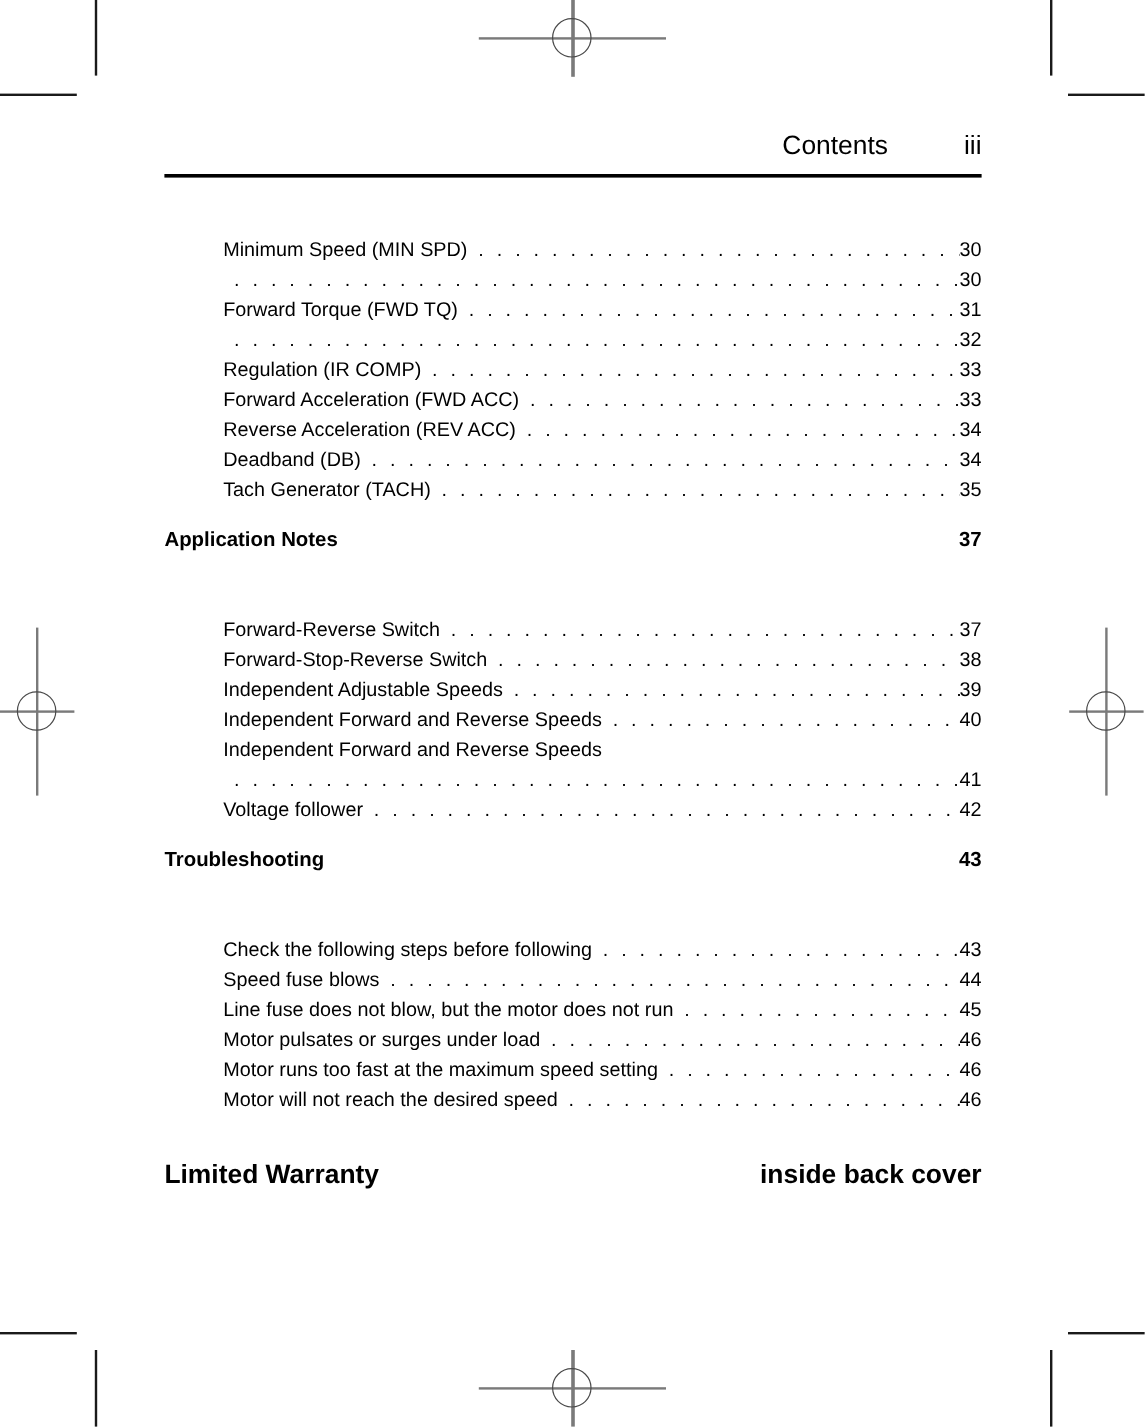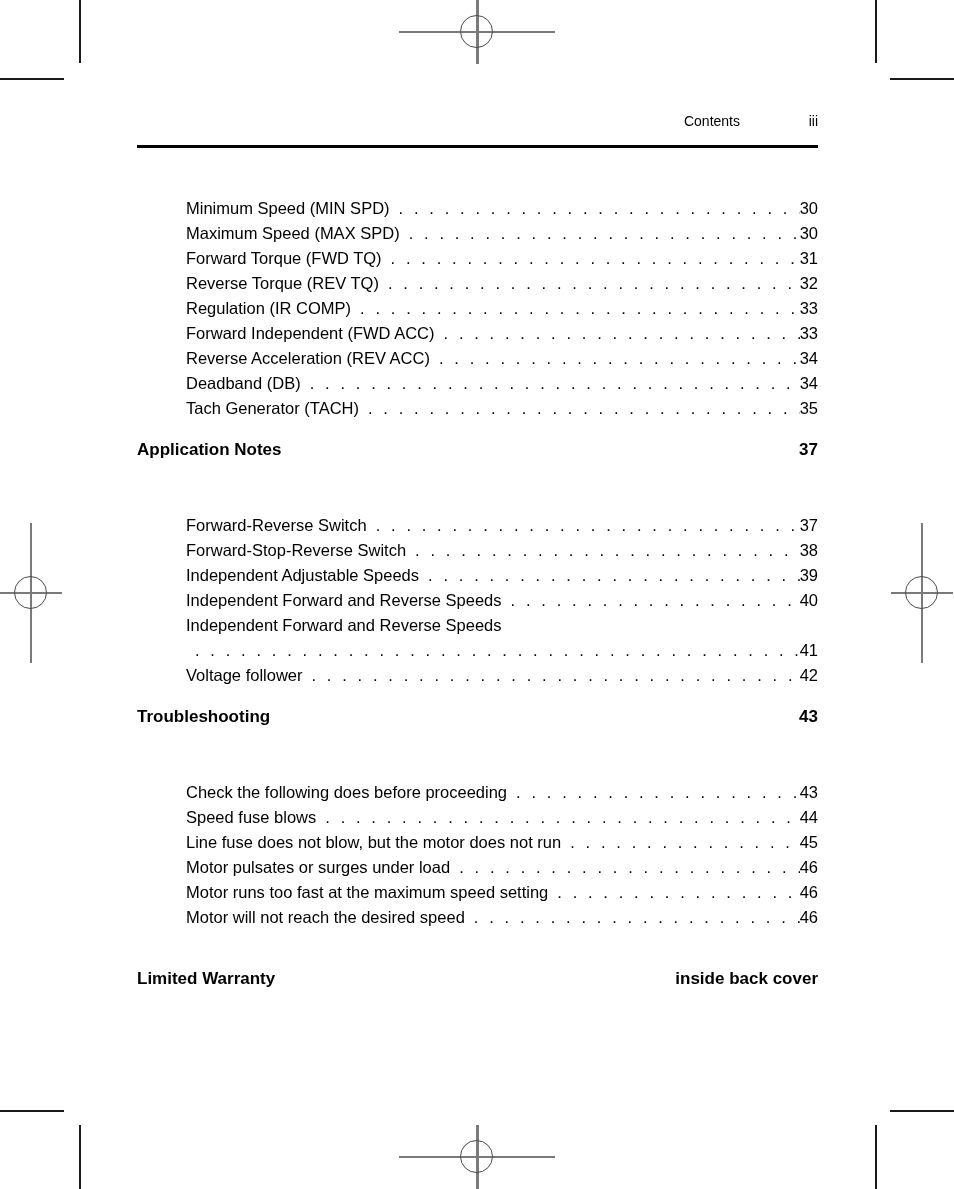--- a/index.html
+++ b/index.html
@@ -47,21 +47,21 @@
   .page {
     position: absolute;
     left: 137px;
     top: 104px;
     width: 681px;
   }
 
   .running-head {
     position: relative;
     height: 34px;
-    font-size: 14px;
+    font-size: 22px;
     line-height: 34px;
   }
   .running-head .rh-title {
     position: absolute;
     right: 78px;
     top: 0;
     white-space: nowrap;
   }
   .running-head .rh-folio {
     position: absolute;
@@ -149,21 +149,21 @@
   }
   .entry.cont .e-label {
     
   }
 
   
   .tail {
     position: relative;
     margin-top: 34px;
     font-weight: bold;
-    font-size: 17px;
+    font-size: 22px;
     line-height: 30px;
     height: 30px;
   }
   .tail .tail-title {
     position: absolute;
     left: 0;
     top: 0;
     white-space: nowrap;
   }
   .tail .tail-page {
@@ -224,41 +224,39 @@
 
   <div class="toc" id="toc-root">
       <div class="section">
         <div class="entries">
           <div class="entry">
             <span class="e-label">Minimum Speed (MIN SPD)</span>
             <span class="e-dots"></span>
             <span class="e-page">30</span>
           </div>
           <div class="entry">
-            <span class="e-label">Maximum Speed (MAX SPD)</span>
             <span class="e-dots"></span>
             <span class="e-page">30</span>
           </div>
           <div class="entry">
             <span class="e-label">Forward Torque (FWD TQ)</span>
             <span class="e-dots"></span>
             <span class="e-page">31</span>
           </div>
           <div class="entry">
-            <span class="e-label">Reverse Torque (REV TQ)</span>
             <span class="e-dots"></span>
             <span class="e-page">32</span>
           </div>
           <div class="entry">
             <span class="e-label">Regulation (IR COMP)</span>
             <span class="e-dots"></span>
             <span class="e-page">33</span>
           </div>
           <div class="entry">
-            <span class="e-label">Forward Independent (FWD ACC)</span>
+            <span class="e-label">Forward Acceleration (FWD ACC)</span>
             <span class="e-dots"></span>
             <span class="e-page">33</span>
           </div>
           <div class="entry">
             <span class="e-label">Reverse Acceleration (REV ACC)</span>
             <span class="e-dots"></span>
             <span class="e-page">34</span>
           </div>
           <div class="entry">
             <span class="e-label">Deadband (DB)</span>
@@ -314,21 +312,21 @@
           </div>
         </div>
       </div>
       <div class="section">
         <div class="sec-head">
           <span class="sec-title">Troubleshooting</span>
           <span class="sec-page">43</span>
         </div>
         <div class="entries">
           <div class="entry">
-            <span class="e-label">Check the following does before proceeding</span>
+            <span class="e-label">Check the following steps before following</span>
             <span class="e-dots"></span>
             <span class="e-page">43</span>
           </div>
           <div class="entry">
             <span class="e-label">Speed fuse blows</span>
             <span class="e-dots"></span>
             <span class="e-page">44</span>
           </div>
           <div class="entry">
             <span class="e-label">Line fuse does not blow, but the motor does not run</span>

